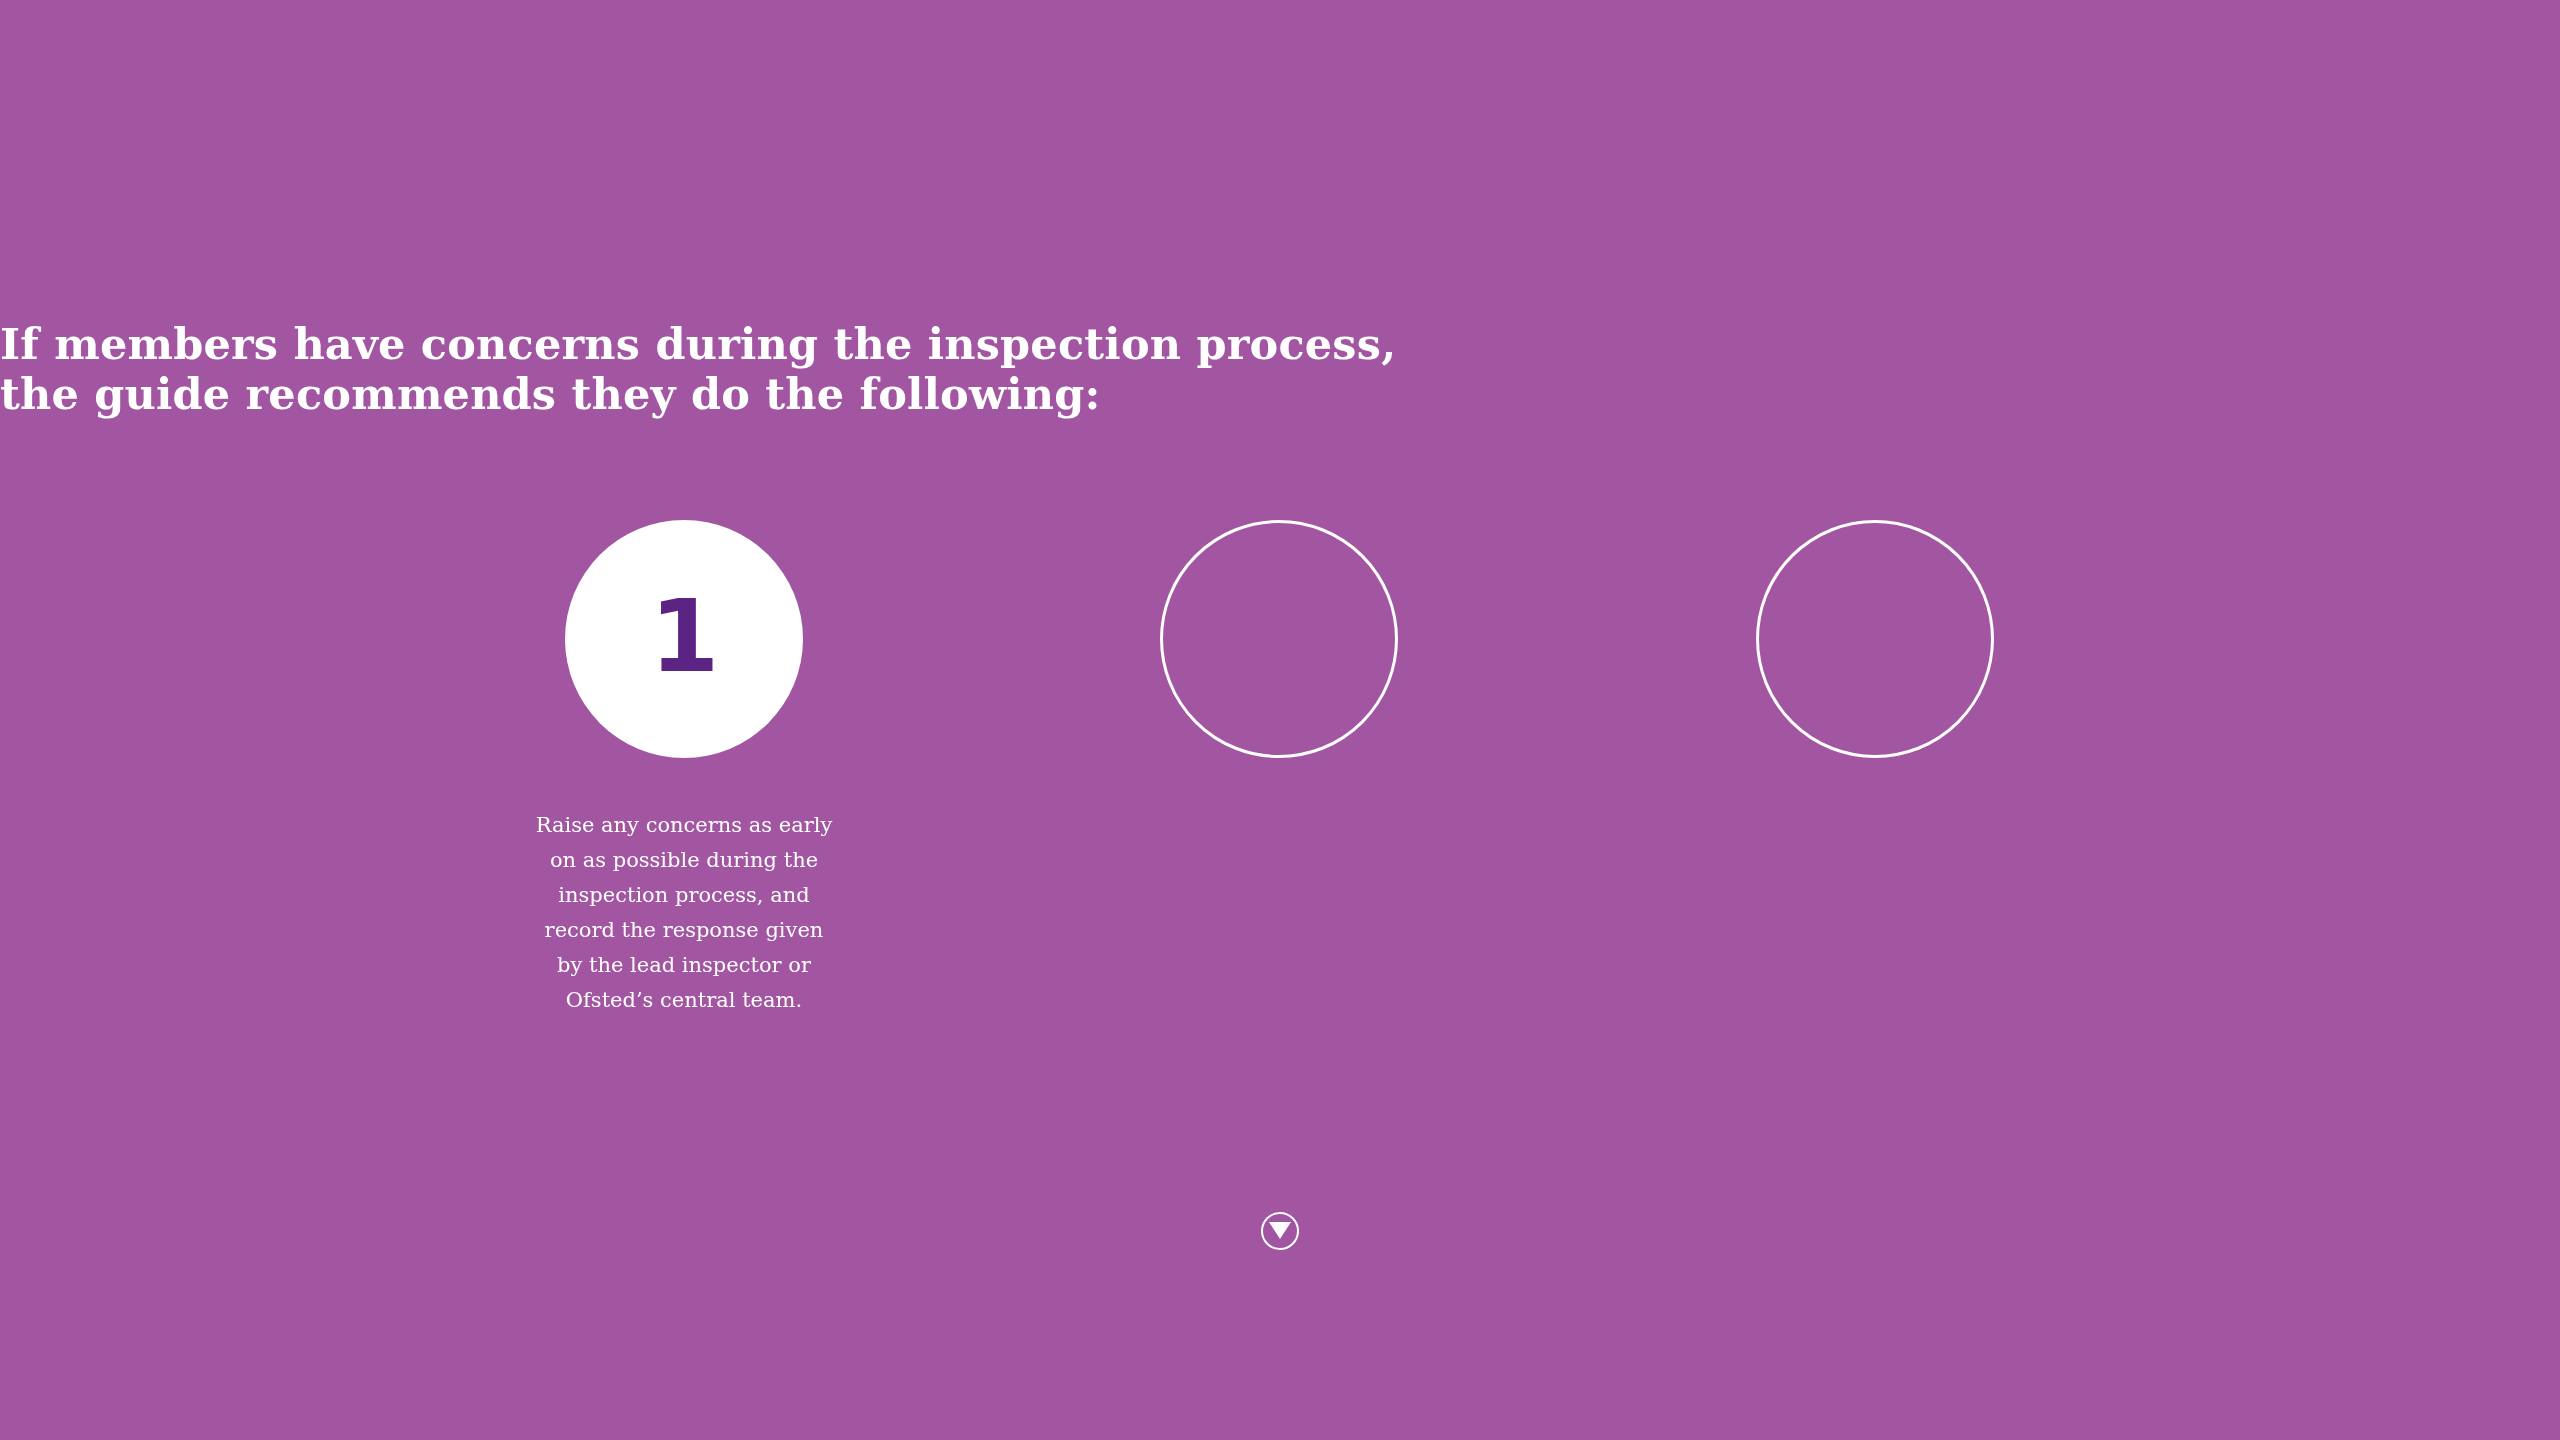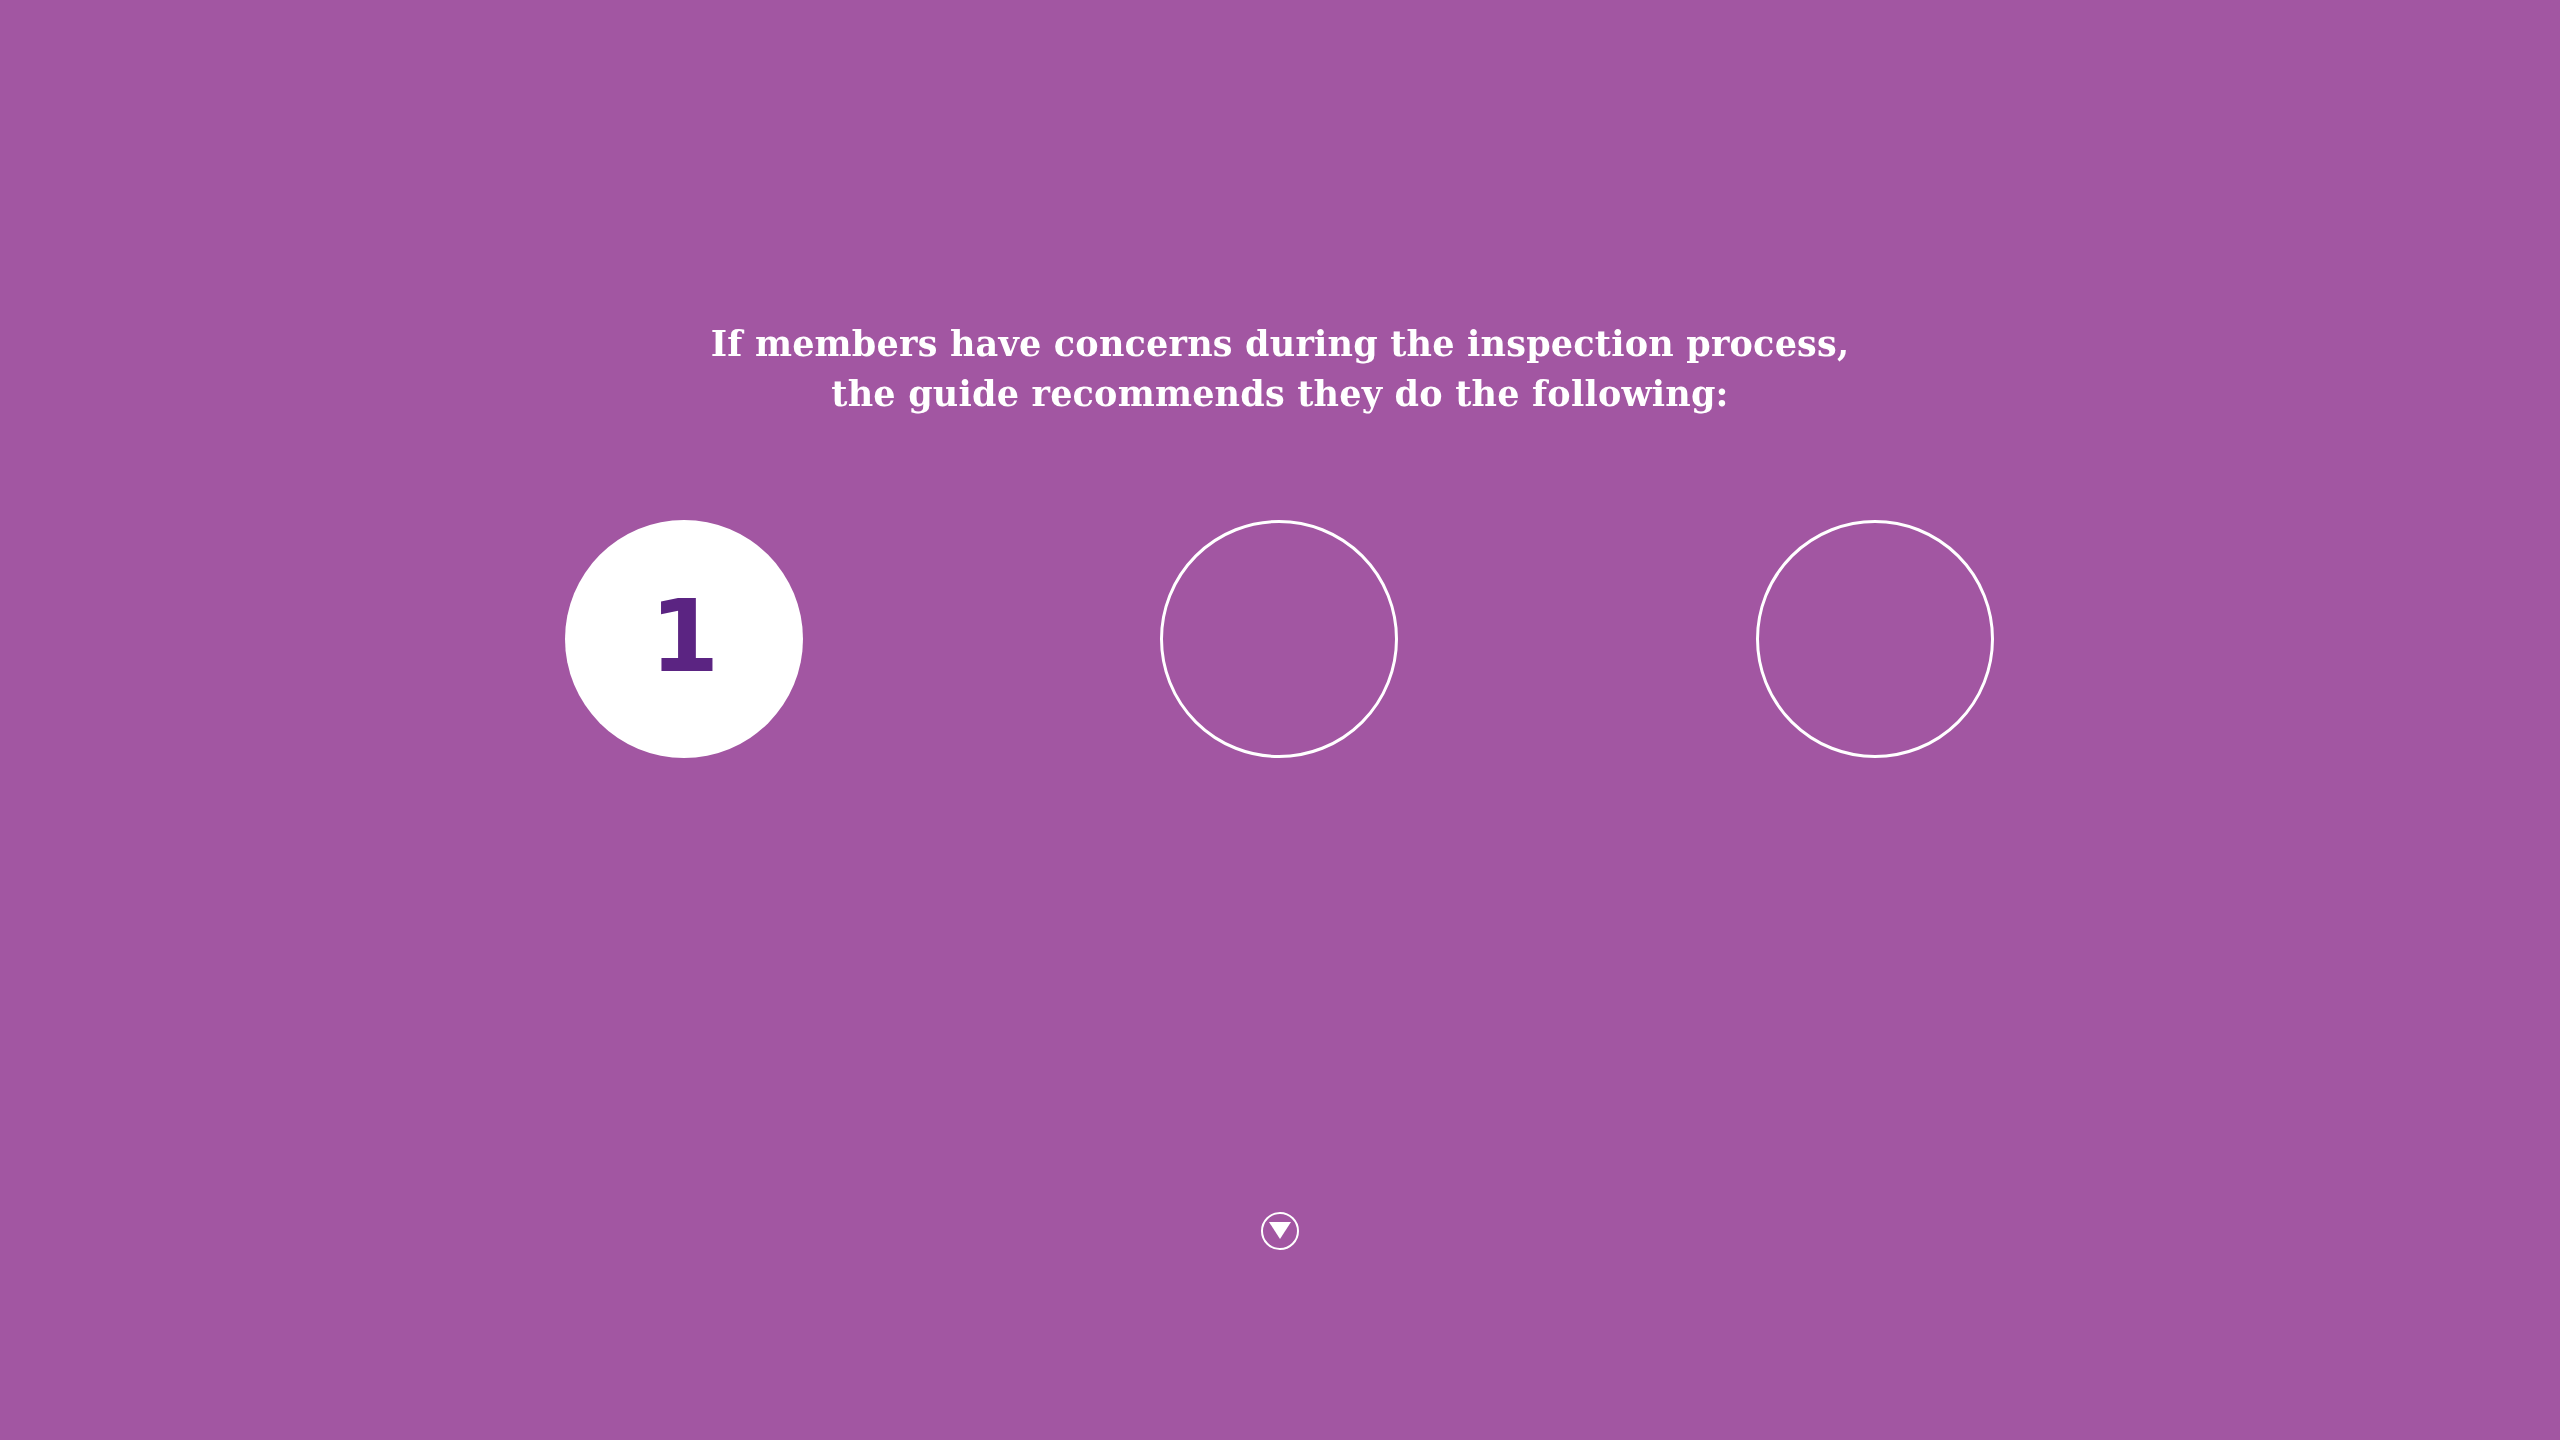--- a/index.html
+++ b/index.html
@@ -17,28 +17,28 @@
     position: relative;
     width: 2560px;
     height: 1440px;
     background: #a256a2;
     overflow: hidden;
   }
 
   
   .heading {
     position: absolute;
-    top: 296px;
+    top: 290px;
     left: 0;
     width: 2560px;
-    text-align: center;
+    text-align: left;
     color: #ffffff;
     font-family: "DejaVu Serif", "Liberation Serif", serif;
     font-weight: bold;
-    font-size: 35px;
+    font-size: 43px;
     line-height: 50px;
     letter-spacing: 0.2px;
     white-space: pre-line;
   }
 
   
   .steps {
     position: absolute;
     top: 520px;
     left: 0;
@@ -139,20 +139,21 @@
 
   <h1 class="heading">If members have concerns during the inspection process,
 the guide recommends they do the following:</h1>
 
   <div class="steps">
 
     <div class="step step-1">
       <div class="circle filled">
         <span class="circle-number">1</span>
       </div>
+      <p class="step-body">Raise any concerns as early on as possible during the inspection process, and record the response given by the lead inspector or Ofsted’s central team.</p>
     </div>
 
     <div class="step step-2">
       <div class="circle outline">
         <span class="circle-number"></span>
       </div>
 
     </div>
 
     <div class="step step-3">

